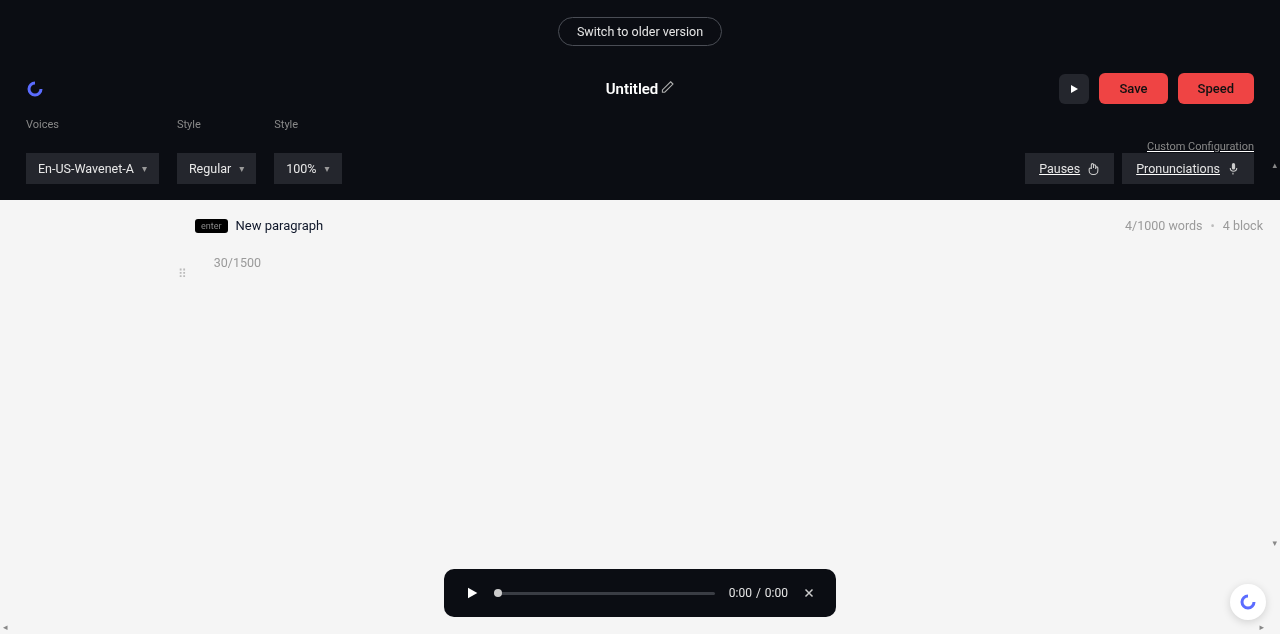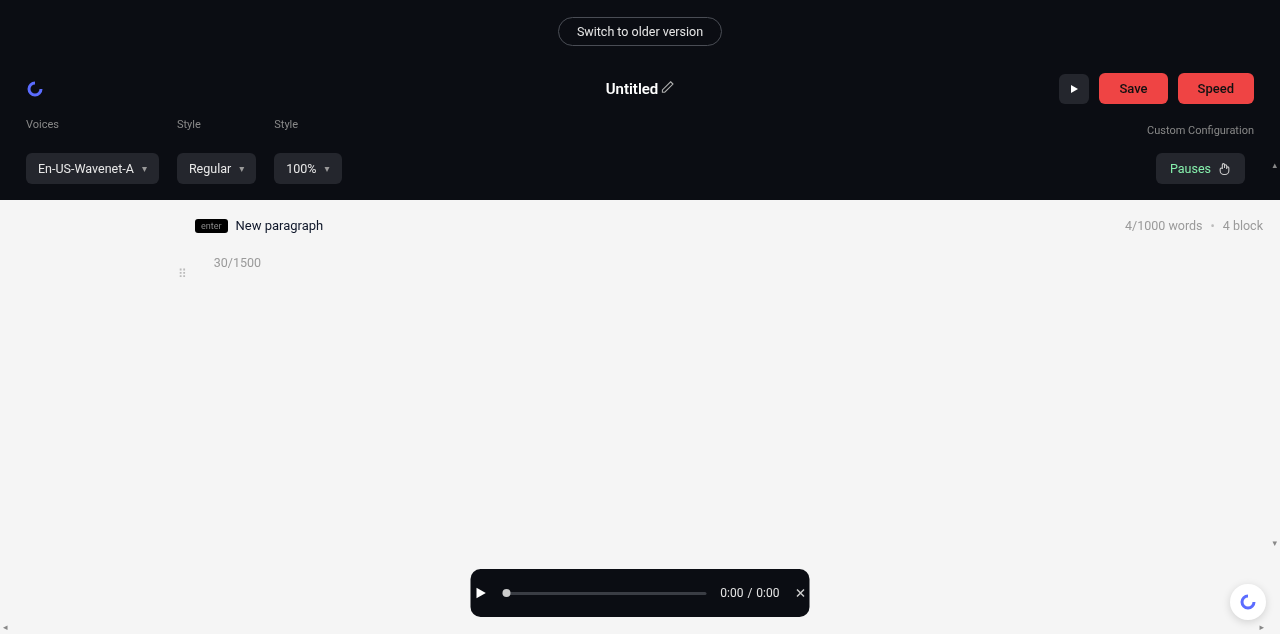--- a/index.html
+++ b/index.html
@@ -98,54 +98,55 @@
       display: flex;
       flex-direction: column;
       gap: 22px;
     }
     .config-label {
       font-size: 11px;
       color: #888;
     }
     .dropdown {
       background: #24262d;
-      border-radius: 6px;
+      border-radius: 0;
       padding: 8px 12px;
       display: flex;
       align-items: center;
       gap: 8px;
       font-size: 12.5px;
       color: #e8e8e8;
       cursor: pointer;
       border: none;
     }
     .chevron {
       font-size: 10px;
       color: #999;
     }
     .config-right {
       margin-left: auto;
       display: flex;
       flex-direction: column;
-      align-items: center;
-      gap: 16px;
+      align-items: flex-end;
+      gap: 0;
+      text-decoration: underline;
     }
     .config-right-row {
       display: flex;
       gap: 8px;
     }
     .pill-btn {
       background: #24262d;
-      border-radius: 6px;
+      border-radius: 0;
       padding: 8px 14px;
       display: flex;
       align-items: center;
       gap: 7px;
       font-size: 12.5px;
-      color: #86efac;
+      color: #e5e5e5;
       cursor: pointer;
       border: none;
     }
     .content-area {
       background: #f5f5f5;
       padding: 18px 0 0;
       position: relative;
       height: calc(634px - 156px);
       overflow: auto;
     }
@@ -212,25 +213,25 @@
       padding-top: 4px;
       margin-left: 14px;
     }
     .audio-player {
       position: fixed;
       bottom: 17px;
       left: 50%;
       transform: translateX(-50%);
       background: #0b0d13;
       border-radius: 10px;
-      padding: 16px 2px;
+      padding: 16px 20px;
       display: flex;
       align-items: center;
       gap: 14px;
-      width: 339px;
+      width: 392px;
     }
     .audio-play {
       background: none;
       border: none;
       cursor: pointer;
       display: flex;
     }
     .progress-track {
       flex: 1;
       height: 3px;
@@ -352,20 +353,26 @@
       </button>
     </div>
 
     <div class="config-right">
       <span class="config-label">Custom Configuration</span>
       <div class="config-right-row">
         <button class="pill-btn">
           <span>Pauses</span>
           <svg width="13" height="13" viewBox="0 0 24 24" fill="none" stroke="#ccc" stroke-width="2">
             <path d="M8 13V5a2 2 0 1 1 4 0v6m0-4a2 2 0 1 1 4 0v6m0-2a2 2 0 1 1 4 0v5a7 7 0 0 1-7 7h-2a7 7 0 0 1-7-7v-3a2 2 0 1 1 4 0"></path>
+          </svg>
+        </button>
+        <button class="pill-btn">
+          <span>Pronunciations</span>
+          <svg width="13" height="13" viewBox="0 0 24 24" fill="#ccc">
+            <path d="M12 2a3 3 0 0 1 3 3v6a3 3 0 1 1-6 0V5a3 3 0 0 1 3-3zm7 9a7 7 0 0 1-14 0h2a5 5 0 0 0 10 0h2zm-7 9v3h-2v-3h2z"></path>
           </svg>
         </button>
       </div>
     </div>
   </div>
 </div>
 
 <div class="content-area">
   <div class="content-inner">
     <div class="hint-row">

